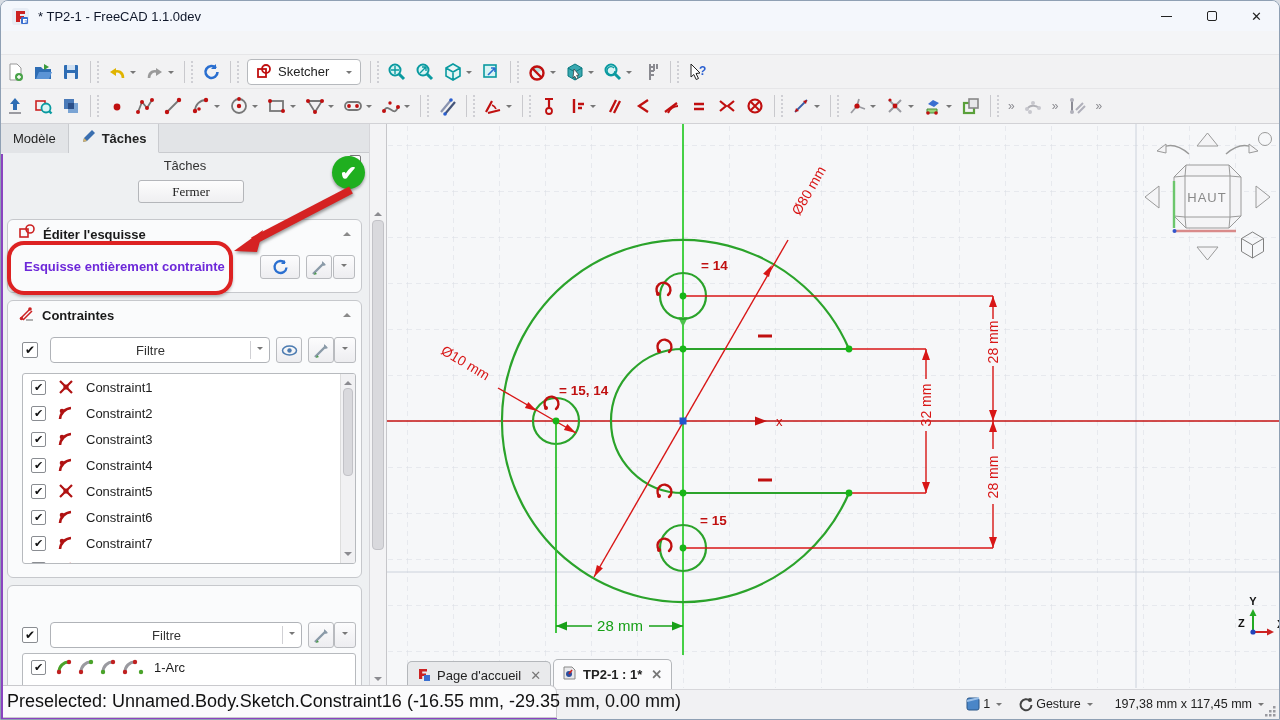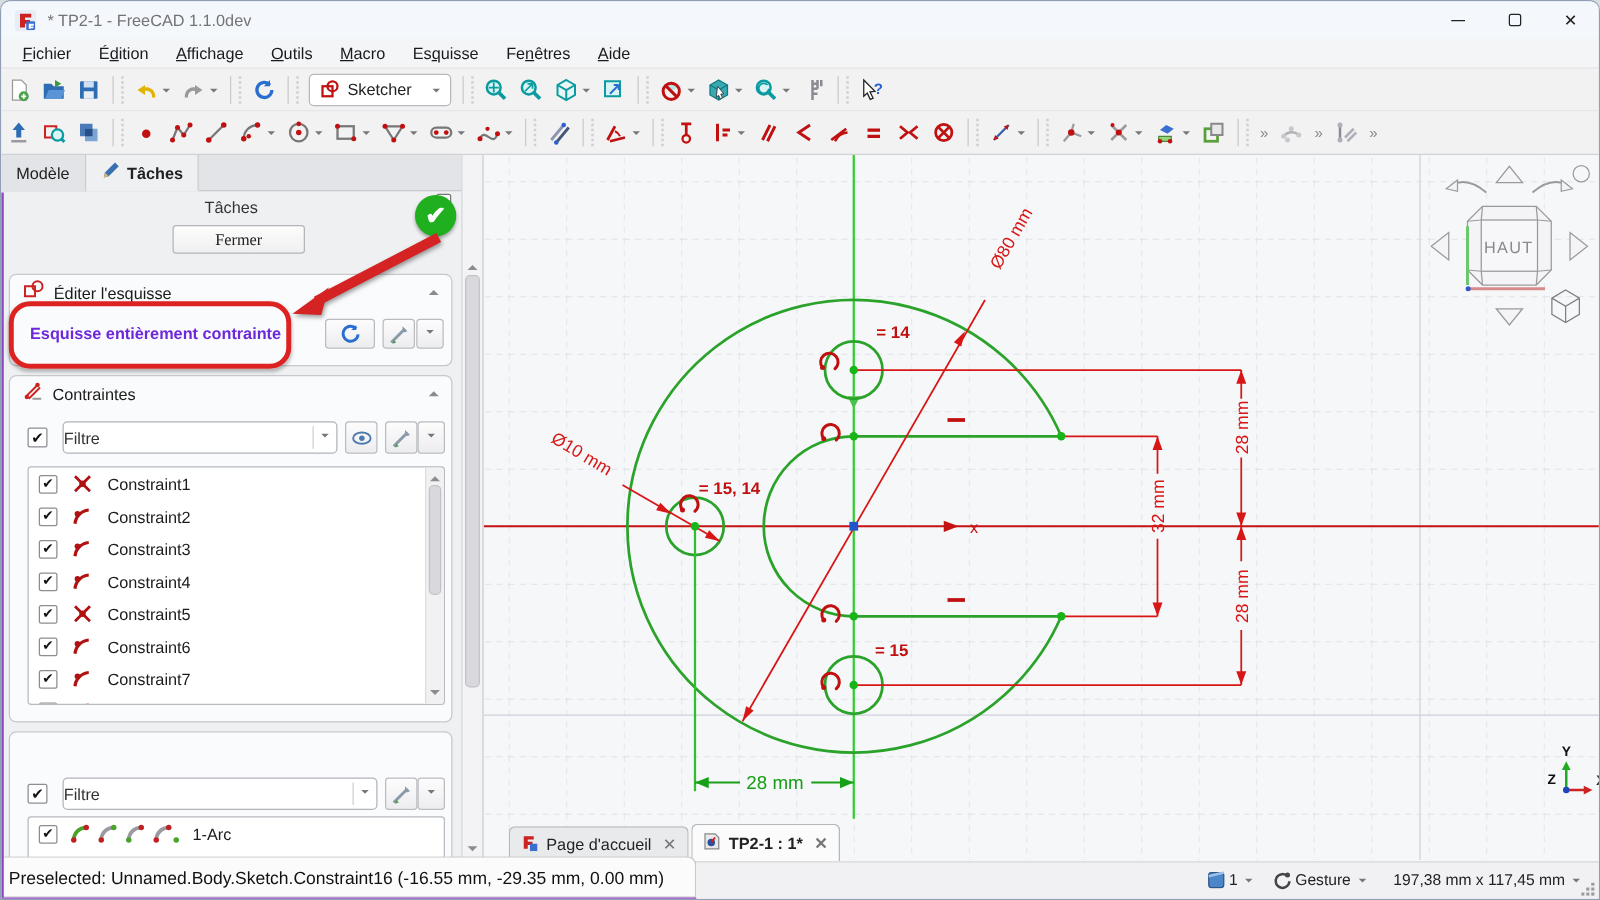--- a/index.html
+++ b/index.html
@@ -2,21 +2,21 @@
 <html><head>
 <meta charset="utf-8">
 <style>
   html,body{margin:0;padding:0;background:#d8dde4;font-family:"Liberation Sans",sans-serif;}
   *{box-sizing:border-box;}
   .window{position:relative;width:1280px;height:720px;background:#f4f5f7;border:1px solid #8fa0b4;
           border-radius:8px 8px 0 0;overflow:hidden;}
   
   .titlebar{position:absolute;left:0;top:0;width:100%;height:30px;background:#f4f7fc;display:flex;align-items:center;}
   .fc-logo{width:17px;height:17px;margin-left:11px;position:relative;}
-  .title-text{font-size:13px;color:#737373;margin-left:9px;}
+  .title-text{font-size:13px;color:#0f172a;margin-left:9px;}
   .win-controls{position:absolute;right:0;top:0;height:30px;display:flex;}
   .win-btn{width:45px;height:30px;display:flex;align-items:center;justify-content:center;color:#222;}
   .glyph-min{width:11px;height:1px;background:#222;}
   .glyph-max{width:10px;height:10px;border:1.2px solid #222;border-radius:2px;}
   .glyph-close{font-size:13px;line-height:1;}
   
   .menubar{position:absolute;left:0;top:30px;width:100%;height:23px;display:flex;align-items:center;padding-left:6px;background:#f4f5f7;}
   .menu-item{font-size:13px;color:#1a1a1a;padding:2px 11px;}
   .menu-item u{text-decoration:underline;}
   
@@ -37,28 +37,28 @@
   .ptab{height:29px;padding:0 12px;display:flex;align-items:center;font-size:13px;color:#222;border-right:1px solid #c9cbcf;background:#e2e4e7;}
   .ptab.active{background:#eef0f2;font-weight:bold;border-bottom:1px solid #eef0f2;}
   .panel-title{position:absolute;left:0;top:34px;width:100%;text-align:center;font-size:13px;color:#333;}
   .float-ico{position:absolute;right:8px;top:31px;width:12px;height:12px;border:1.4px solid #777;border-radius:2px;background:#fff;}
   .float-ico:before{content:"";position:absolute;left:-4px;top:3px;width:9px;height:9px;border:1.4px solid #777;background:#fff;}
   .btn{background:linear-gradient(#fdfdfd,#efeff1);border:1px solid #b4b6ba;border-radius:3px;font-size:13px;color:#222;
        display:flex;align-items:center;justify-content:center;}
   .fermer-btn{position:absolute;left:137px;top:56px;width:106px;height:23px;font-family:Liberation Serif, serif;}
   .gbox{position:absolute;left:6px;width:355px;background:#fafbfc;border:1px solid #c6c8cc;border-radius:6px;}
   .gbox-head{display:flex;align-items:center;height:28px;padding:0 10px;}
-  .gbox-head .ttl{font-size:13px;font-weight:normal;color:#1a1a1a;margin-left:7px;flex:1;}
+  .gbox-head .ttl{font-size:13px;font-weight:bold;color:#1a1a1a;margin-left:7px;flex:1;}
   .col-arrow{width:0;height:0;border:4px solid transparent;border-bottom-color:#8a8a8a;margin-bottom:4px;}
   .status-green{position:absolute;left:16px;top:39px;font-size:13px;font-weight:bold;color:#6d28d9;}
   .mini-btn{position:absolute;height:24px;background:linear-gradient(#fcfcfd,#ededf0);border:1px solid #b9bbbf;border-radius:3px;display:flex;align-items:center;justify-content:center;}
   .filter-row{position:absolute;left:0;top:36px;width:100%;height:28px;}
   .cb{position:absolute;width:16px;height:16px;background:#fff;border:1px solid #8a8d92;border-radius:2px;font-size:12px;line-height:14px;text-align:center;color:#111;}
   .combo{position:absolute;height:26px;background:#fff;border:1px solid #b0b3b8;border-radius:4px;display:flex;align-items:center;}
-  .combo .ctext{flex:1;font-size:13px;color:#333;}
+  .combo .ctext{flex:1;text-align:center;font-size:13px;color:#333;}
   .combo .csep{width:1px;height:18px;background:#d0d0d4;}
   .listbox{position:absolute;background:#fff;border:1px solid #b7babe;border-radius:3px;overflow:hidden;}
   .lrow{display:flex;align-items:center;height:26px;padding-left:8px;}
   .lrow .cb2{width:15px;height:15px;background:#fff;border:1px solid #8a8d92;border-radius:2px;font-size:11px;line-height:13px;text-align:center;color:#111;}
   .lrow .lic{margin-left:10px;display:flex;}
   .lrow .ltxt{font-size:13px;color:#1c1c1c;margin-left:10px;}
   
   .vscroll{position:absolute;background:#f1f1f3;}
   .sb-arrow{position:absolute;left:0;width:100%;display:flex;justify-content:center;}
   .tri-up{width:0;height:0;border:4px solid transparent;border-bottom-color:#8b8b90;margin-top:2px;}
@@ -77,21 +77,21 @@
   .viewport svg.scene{position:absolute;left:0;top:0;}
   .mdi-tabs{position:absolute;left:0;bottom:0;height:31px;display:flex;align-items:flex-end;margin-left:20px;}
   .mtab{height:28px;display:flex;align-items:center;padding:0 9px;font-size:13px;color:#222;background:#e9eaec;
         border:1px solid #b4b7bb;border-bottom:none;border-radius:5px 5px 0 0;margin-right:2px;}
   .mtab.active{background:#fbfbfc;font-weight:bold;height:30px;}
   .mtab .x{color:#777;font-size:13px;margin-left:9px;}
   
   .statusbar{position:absolute;left:0;top:688px;width:1280px;height:32px;background:#f1f1f3;border-top:1px solid #d7d7db;}
   .status-tip{position:absolute;left:0;top:684px;width:556px;height:33px;background:#fbfbfc;border:1px solid #c9c9cd;
               border-left:none;border-radius:0 7px 0 0;display:flex;align-items:center;z-index:4;}
-  .status-tip span{font-size:14px;color:#111;margin-left:6px;white-space:nowrap;}
+  .status-tip span{font-size:18px;color:#111;margin-left:6px;white-space:nowrap;}
   .sb-right{position:absolute;right:14px;top:688px;height:29px;display:flex;align-items:center;z-index:5;}
   .sb-right .txt{font-size:12.5px;color:#222;margin:0 3px;}
   .purple-left{position:absolute;left:0;top:153px;width:2px;height:564px;background:#8b44c0;z-index:7;}
   .purple-bottom{position:absolute;left:0;top:717px;width:556px;height:3px;background:#8b44c0;z-index:7;}
   .grip{position:absolute;right:2px;top:705px;width:12px;height:12px;z-index:6;}
 </style>
 </head>
 <body>
 
 <div class="window">
@@ -112,30 +112,20 @@
         </div>
       <div class="win-btn">
           <div class="glyph-max"></div>
         </div>
       <div class="win-btn">
           <span class="glyph-close">✕</span>
         </div>
     </div>
   </div>
 
-  <div class="menubar">
-      <span class="menu-item"><u>F</u>ichier</span>
-      <span class="menu-item">É<u>d</u>ition</span>
-      <span class="menu-item"><u>A</u>ffichage</span>
-      <span class="menu-item"><u>O</u>utils</span>
-      <span class="menu-item"><u>M</u>acro</span>
-      <span class="menu-item">Es<u>q</u>uisse</span>
-      <span class="menu-item">Fe<u>n</u>êtres</span>
-      <span class="menu-item"><u>A</u>ide</span>
-    </div>
 
   <div class="tbrow tb1">
       <div class="tb-btn">
         <span>
           <svg width="20" height="20">
             <path d="M5 2h7l4 4v12H5z" fill="#fff" stroke="#999"></path>
             <circle cx="14" cy="15" r="4" fill="#4aa34a"></circle>
             <path d="M12 15h4M14 13v4" stroke="#fff" stroke-width="1.4"></path>
           </svg>
         </span>

